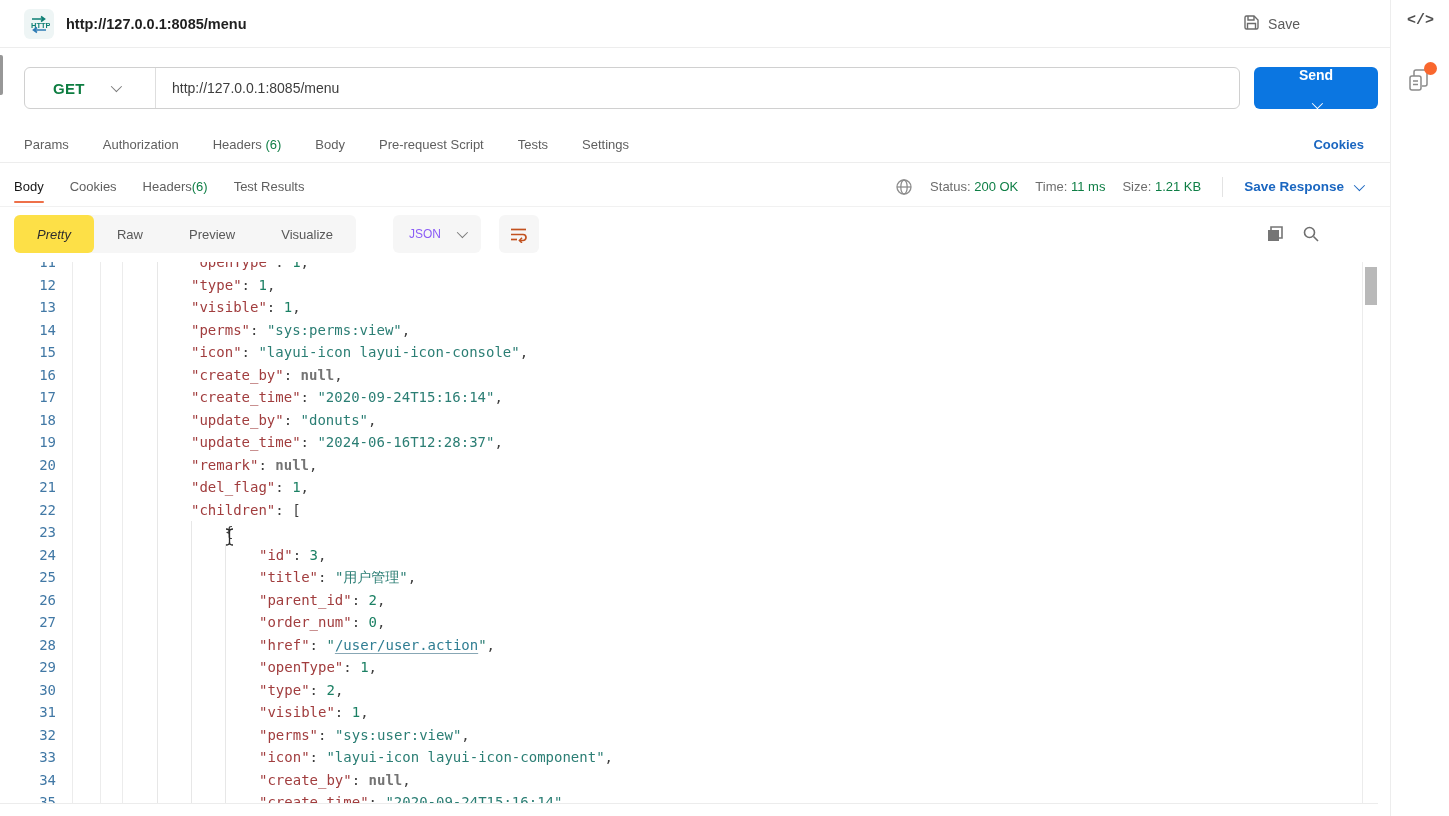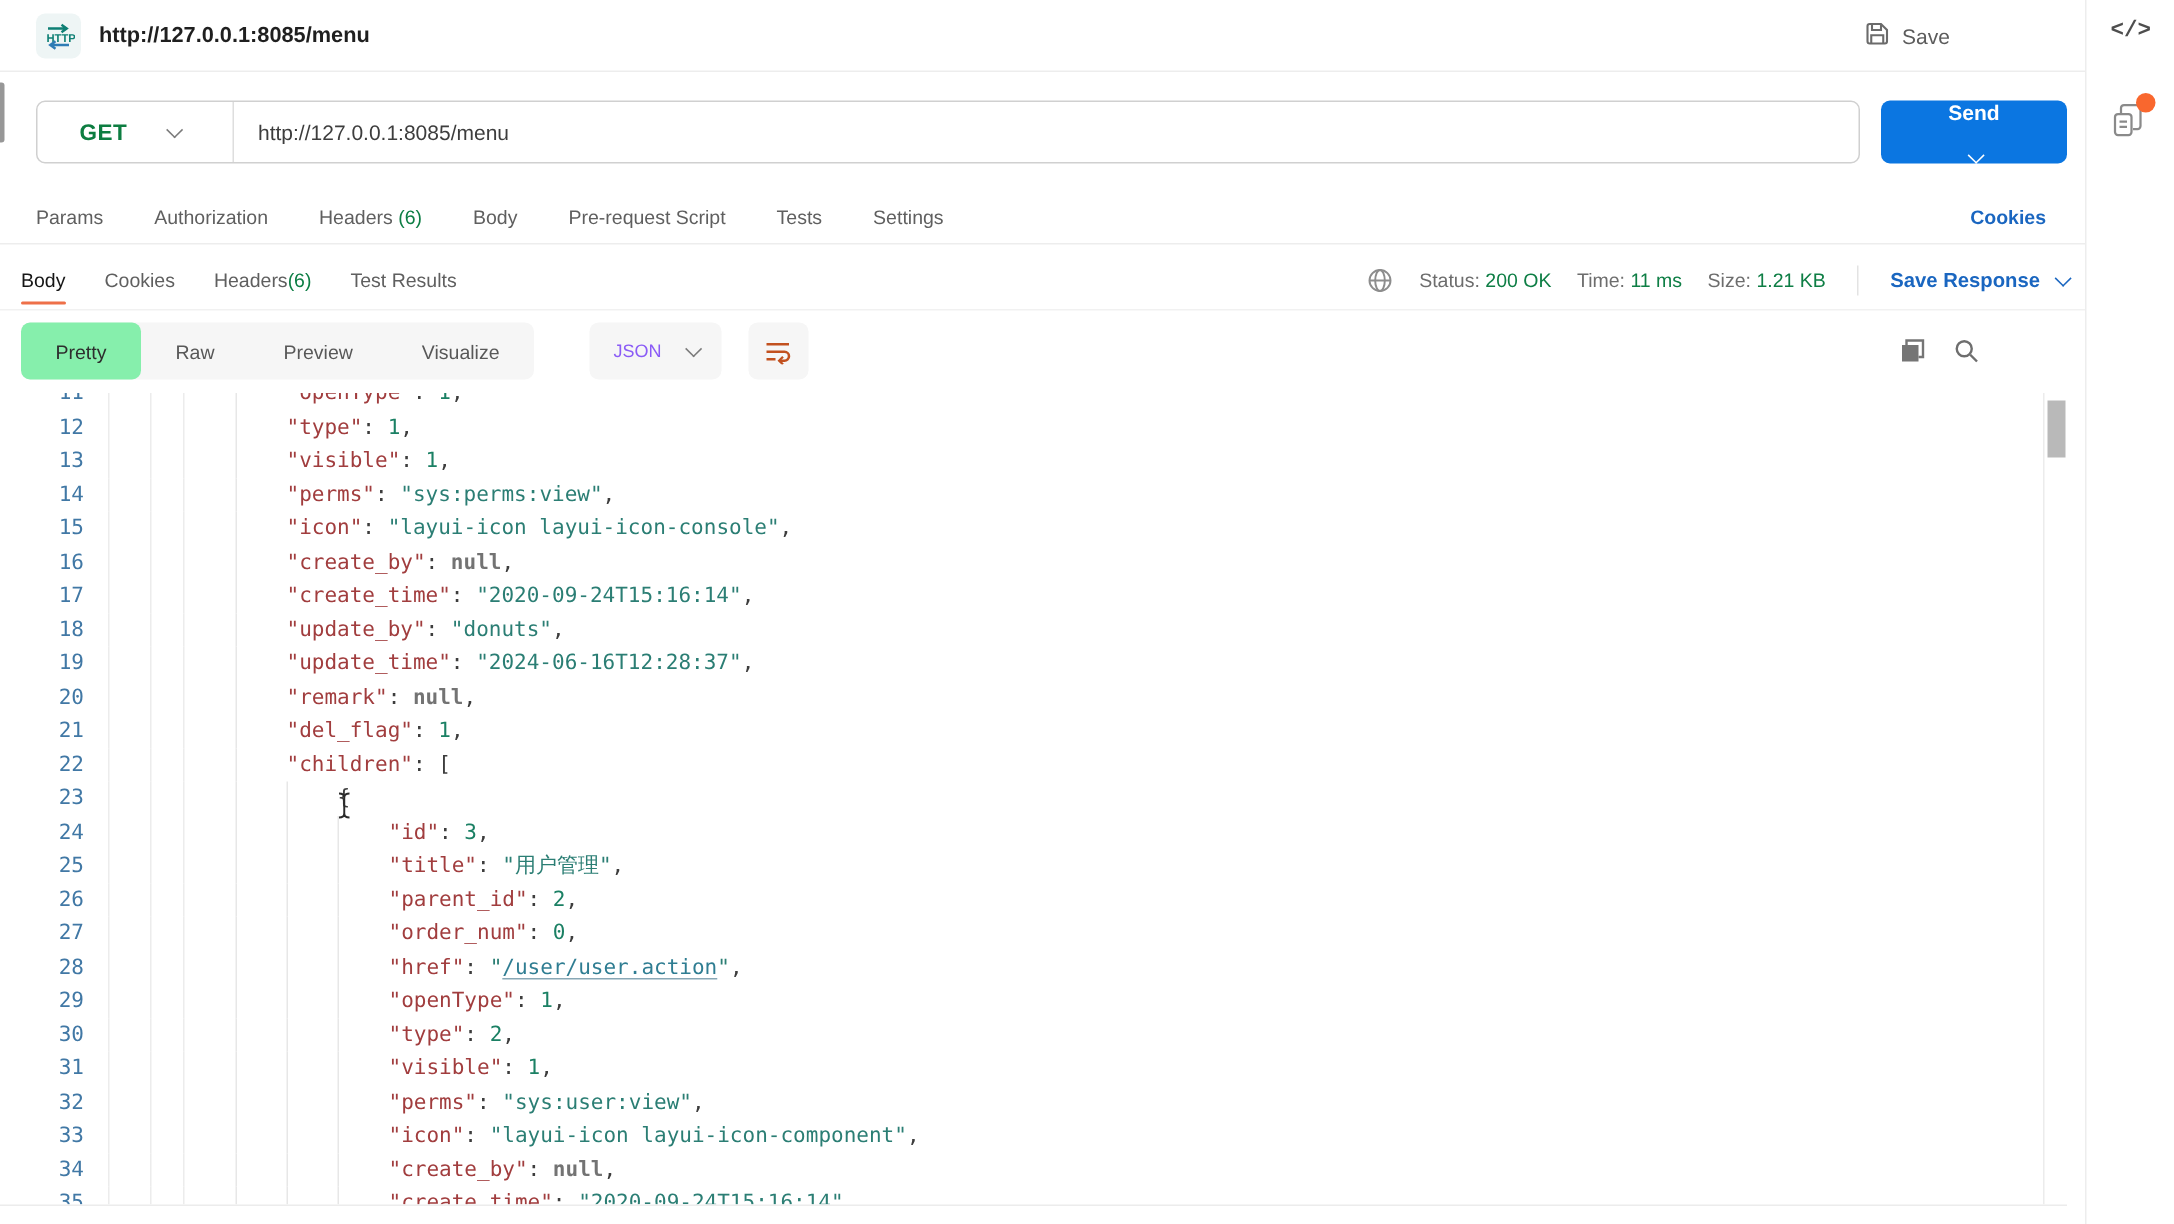--- a/index.html
+++ b/index.html
@@ -51,36 +51,36 @@
     color:#1a66c0; cursor:pointer; }
 
   
   .resp-head { position:absolute; left:0; top:167px; width:1390px; height:40px;
     border-bottom:1px solid #f1f1f1; display:flex; align-items:center; padding-left:14px; }
   .resp-tab { font-size:13px; color:#5f5f5f; margin-right:26px; cursor:pointer;
     position:relative; height:100%; display:flex; align-items:center; }
   .resp-tab.active { color:#161616; }
   .resp-tab.active:after { content:""; position:absolute; left:0; right:0; bottom:3px;
     height:2px; background:#ee7049; border-radius:1px; }
-  .resp-meta { position:absolute; right:12px; top:0; height:100%; display:flex;
+  .resp-meta { position:absolute; right:28px; top:0; height:100%; display:flex;
     align-items:center; gap:17px;text-align:center; }
   .meta-item { font-size:13px; color:#6d6d6d; white-space:nowrap; }
   .meta-item b { font-weight:normal; color:#0e7e45; }
   .meta-divider { width:1px; height:20px; background:#e3e3e3; margin:0 4px; }
   .save-response { font-size:13.5px; font-weight:bold; color:#1a66c0; display:flex;
     align-items:center; gap:10px; cursor:pointer; }
 
   
   .body-toolbar { position:absolute; left:0; top:213px; width:1390px; height:42px;
     display:flex; align-items:center; padding-left:14px; }
   .seg-control { display:flex; background:#f6f6f6; border-radius:6px; height:38px;
     align-items:stretch; }
   .seg { padding:0 23px; display:flex; align-items:center; font-size:13px; color:#585858;
     cursor:pointer; border-radius:6px; }
-  .seg.active { background:#86efac; color:#2d2d2d; }
+  .seg.active { background:#fde047; color:#2d2d2d;font-style:italic; }
   .fmt-select { margin-left:37px; height:38px; background:#f6f6f6; border-radius:6px;
     display:flex; align-items:center; padding:0 16px; gap:16px; font-size:12px;
     color:#8b5cf6; cursor:pointer; }
   .wrap-btn { margin-left:18px; width:40px; height:38px; background:#f6f6f6;
     border-radius:6px; display:flex; align-items:center; justify-content:center; cursor:pointer; }
   .toolbar-right { position:absolute; right:70px; display:flex; gap:18px; align-items:center; }
   .icon-btn { cursor:pointer; display:flex; }
 
   
   .code-area { position:absolute; left:0; top:262px; width:1362px; height:541px;

